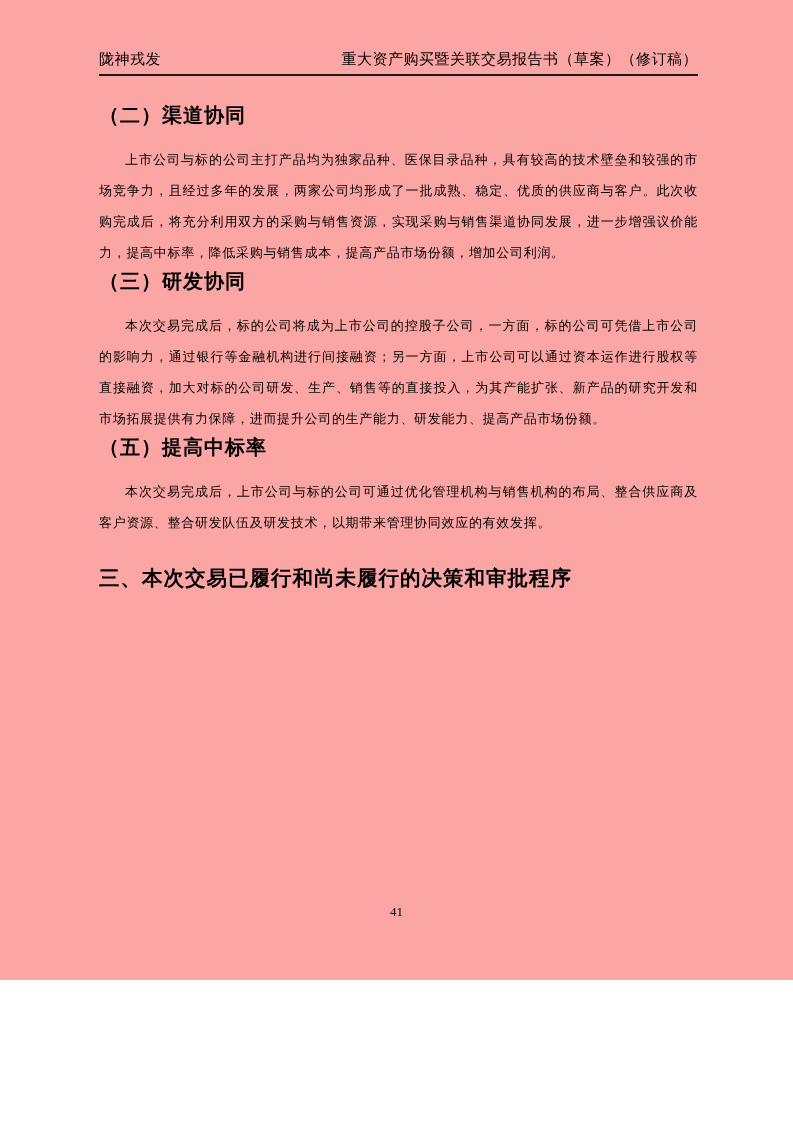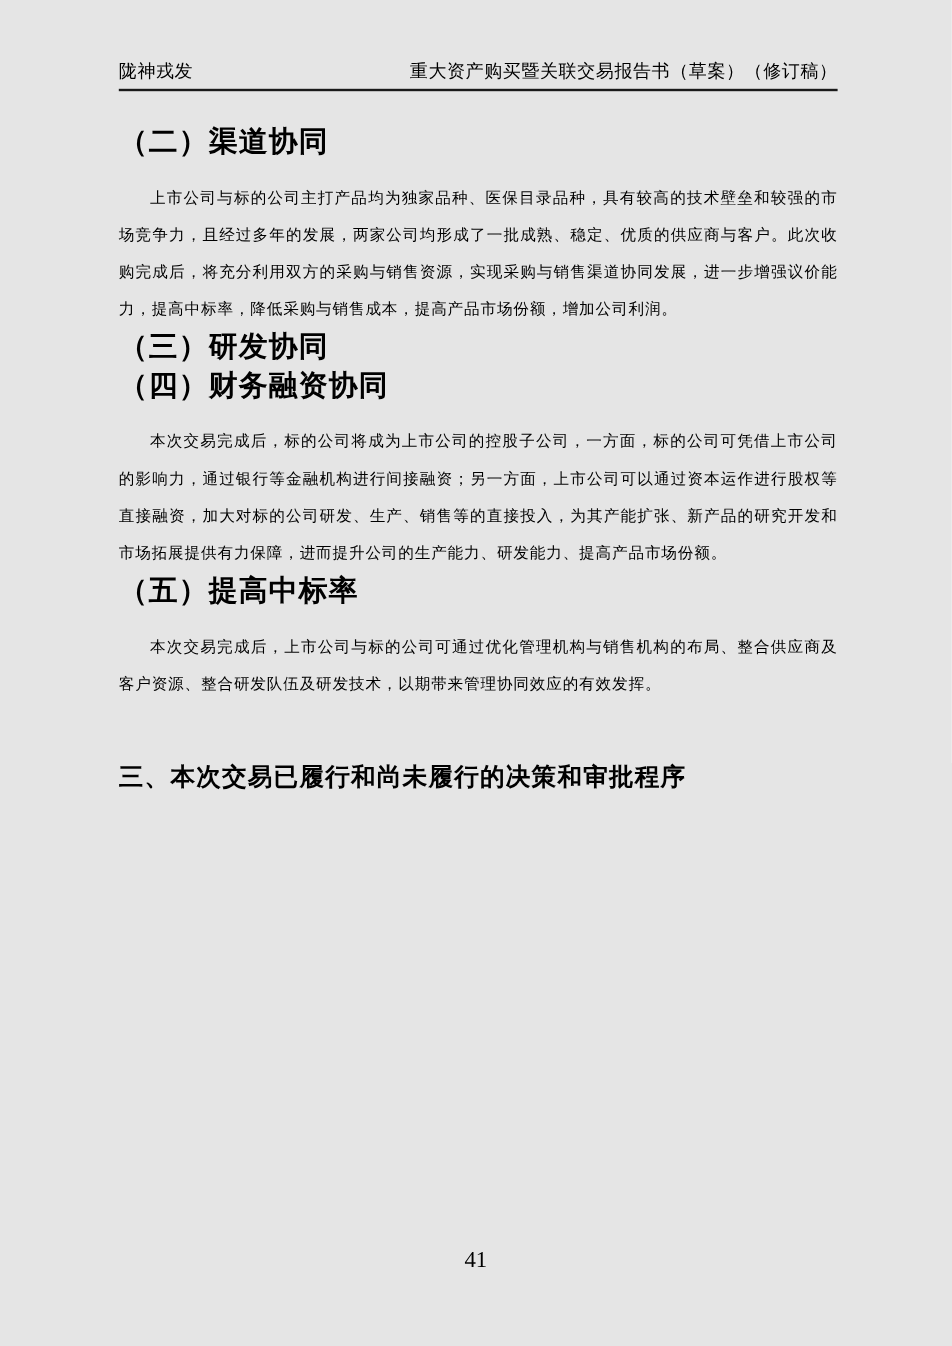--- a/index.html
+++ b/index.html
@@ -4,23 +4,23 @@
 <style>
   html, body { margin: 0; padding: 0; }
   body {
     background: #ffffff;
     font-family: "Liberation Serif", "DejaVu Serif", serif;
     color: #000000;
   }
   .page {
     position: relative;
     width: 793px;
-    height: 1122px;
+    height: 980px;
     margin: 0 auto;
-    background: #e5e5e5;
+    background: #fca5a5;
     overflow: hidden;
   }
   .header {
     position: absolute;
     left: 99px;
     right: 95px;
     top: 50px;
     display: flex;
     justify-content: space-between;
     align-items: flex-end;
@@ -33,50 +33,50 @@
   .header .right-title { white-space: nowrap; }
   .content {
     position: absolute;
     left: 99px;
     right: 95px;
     top: 78px;
   }
   .section-heading {
     font-family: "Liberation Sans", "DejaVu Sans", sans-serif;
     font-weight: bold;
-    font-size: 24px;
+    font-size: 20px;
     letter-spacing: 1px;
     margin: 0;
     padding: 0;
   }
   .section:first-of-type .section-heading { margin-top: 24px; }
   .section .section-heading { }
   .section-paragraph {
     font-family: "Liberation Serif", "DejaVu Serif", serif;
     font-size: 13px;
     line-height: 31px;
     letter-spacing: 0.7px;
     text-align: justify;
     text-indent: 2em;
     margin: 15px 0 0 0;
   }
   .chapter-heading {
     font-family: "Liberation Sans", "DejaVu Sans", sans-serif;
     font-weight: bold;
     font-size: 20.5px;
     letter-spacing: 1px;
-    margin: 48px 0 0 0;
+    margin: 26px 0 0 0;
   }
   .footer {
     position: absolute;
     left: 0;
     right: 0;
     bottom: 60px;
     text-align: center;
-    font-size: 19px;
+    font-size: 13px;
     font-family: "Liberation Serif", "DejaVu Serif", serif;
   }
 </style>
 </head>
 <body>
 
 <div class="page">
 
   <div class="header">
     <span class="left-title">陇神戎发</span>
@@ -88,21 +88,20 @@
     <div class="section">
       <h2 class="section-heading">（二）渠道协同</h2>
       <p class="section-paragraph">上市公司与标的公司主打产品均为独家品种、医保目录品种，具有较高的技术壁垒和较强的市场竞争力，且经过多年的发展，两家公司均形成了一批成熟、稳定、优质的供应商与客户。此次收购完成后，将充分利用双方的采购与销售资源，实现采购与销售渠道协同发展，进一步增强议价能力，提高中标率，降低采购与销售成本，提高产品市场份额，增加公司利润。</p>
     </div>
 
     <div class="section">
       <h2 class="section-heading">（三）研发协同</h2>
     </div>
 
     <div class="section">
-      <h2 class="section-heading">（四）财务融资协同</h2>
       <p class="section-paragraph">本次交易完成后，标的公司将成为上市公司的控股子公司，一方面，标的公司可凭借上市公司的影响力，通过银行等金融机构进行间接融资；另一方面，上市公司可以通过资本运作进行股权等直接融资，加大对标的公司研发、生产、销售等的直接投入，为其产能扩张、新产品的研究开发和市场拓展提供有力保障，进而提升公司的生产能力、研发能力、提高产品市场份额。</p>
     </div>
 
     <div class="section">
       <h2 class="section-heading">（五）提高中标率</h2>
       <p class="section-paragraph">本次交易完成后，上市公司与标的公司可通过优化管理机构与销售机构的布局、整合供应商及客户资源、整合研发队伍及研发技术，以期带来管理协同效应的有效发挥。</p>
     </div>
 
     <h1 class="chapter-heading">三、本次交易已履行和尚未履行的决策和审批程序</h1>
 

